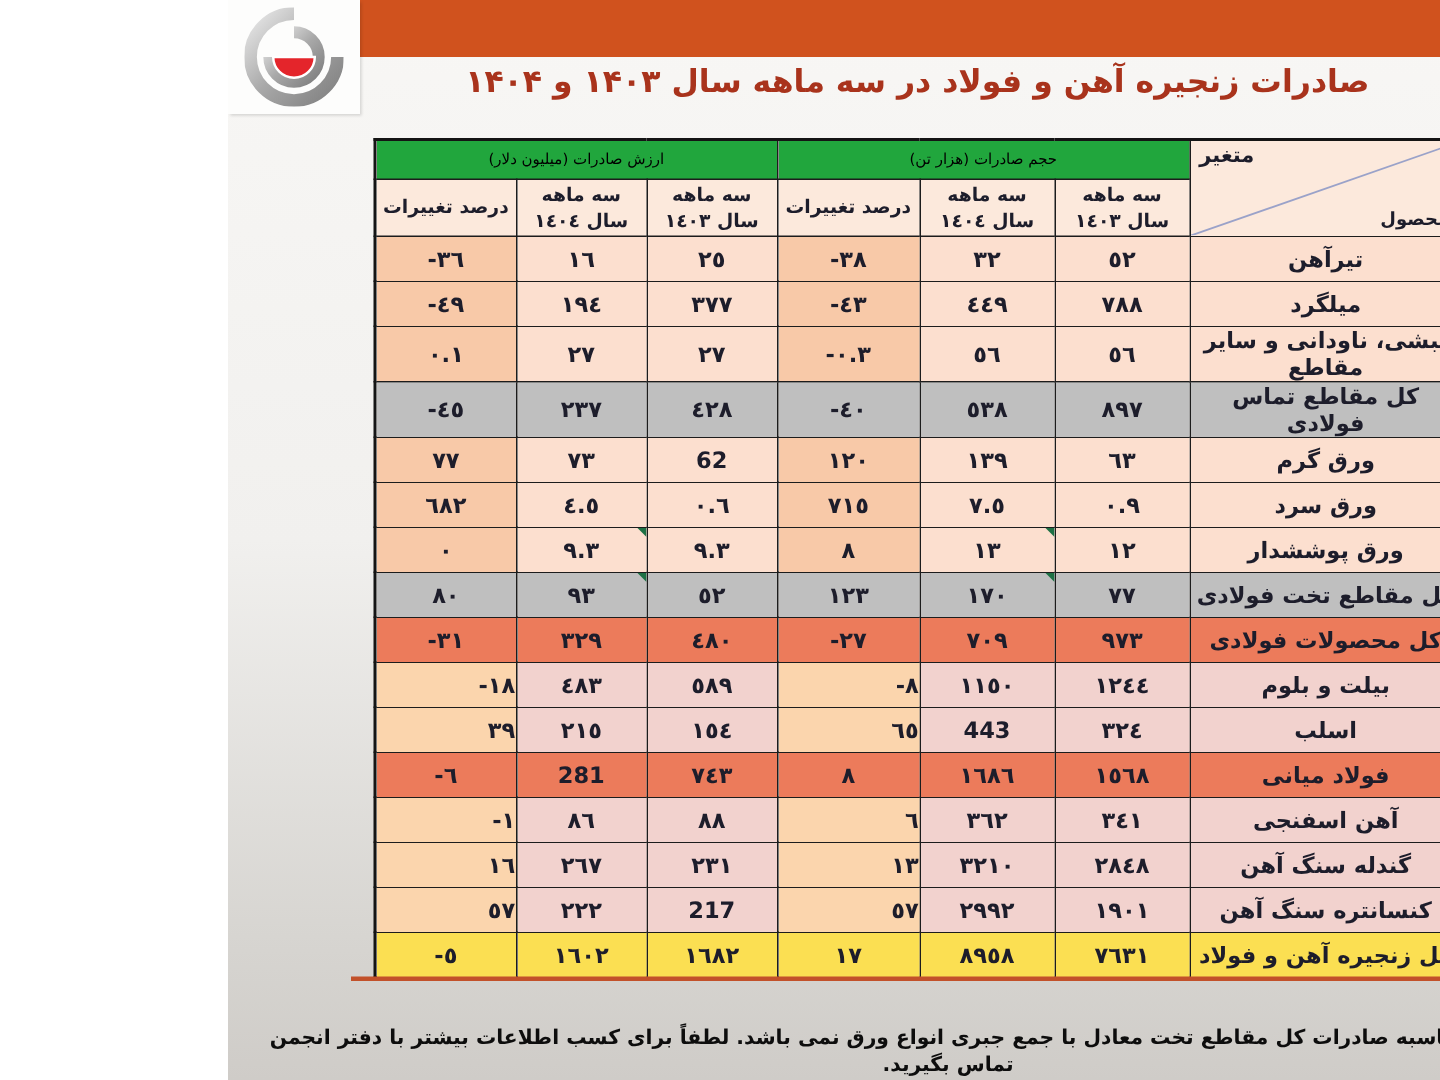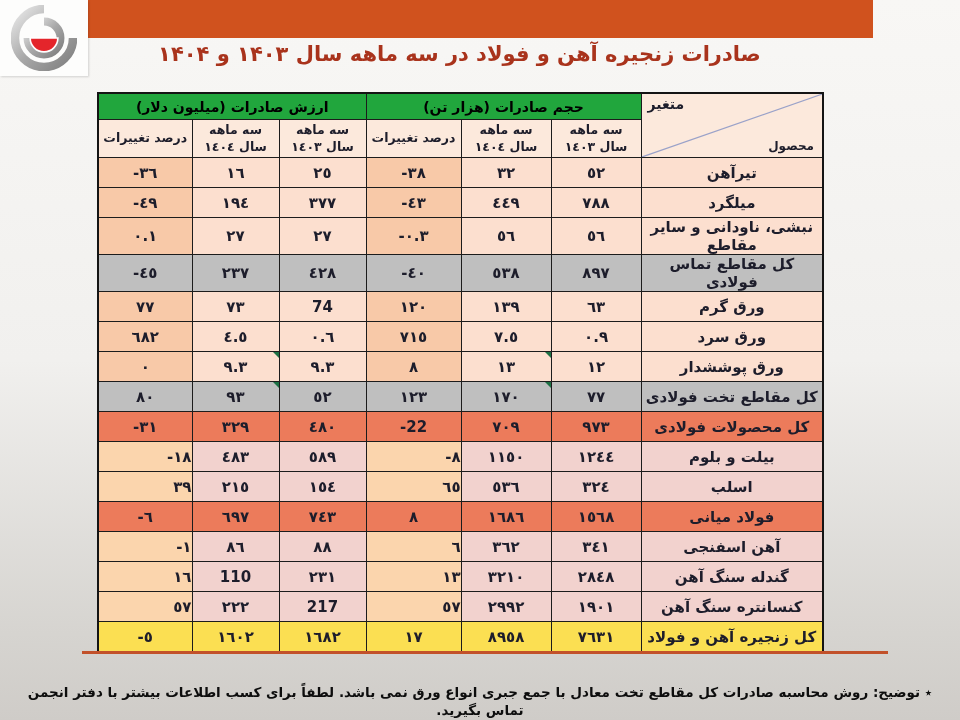--- a/index.html
+++ b/index.html
@@ -1,35 +1,35 @@
 <!DOCTYPE html>
 <html lang="fa" dir="rtl"><head>
 <meta charset="utf-8">
 <style>
   html,body{margin:0;padding:0;}
   body{width:960px;height:720px;overflow:hidden;font-family:"DejaVu Sans",sans-serif;}
-  .slide{position:relative;width:960px;height:720px;
+  .slide{position:relative;width:808px;height:720px;
          background:linear-gradient(180deg,#f8f7f5 0%,#f1f0ee 50%,#d6d4d0 88%,#cfccc8 100%);}
 
   
   .banner{position:absolute;left:88px;top:0;width:785px;height:38px;background:#d0521e;}
   .logo-box{position:absolute;left:0;top:0;width:88px;height:76px;background:#fdfdfc;
             display:flex;align-items:center;justify-content:center;
             box-shadow:1px 1px 2px rgba(0,0,0,.15);}
 
   
   .title{position:absolute;top:42px;left:97px;width:725px;text-align:center;
          font-size:21px;font-weight:bold;color:#a9331c;letter-spacing:0;}
 
   
   table{position:absolute;top:92px;left:97px;width:725px;table-layout:fixed;
         border-collapse:collapse;direction:rtl;border:2px solid #141414;}
   th,td{border:1px solid #1c1c1c;padding:0;text-align:center;vertical-align:middle;
         color:#1d1d2b;overflow:hidden;}
-  .group-th{background:#21a63d;height:25px;font-size:14px;font-weight:bold;color:#000;}
+  .group-th{background:#21a63d;height:25px;font-size:10px;font-weight:normal;color:#000;}
   .sub-th{background:#fce9dc;height:37px;font-size:12.5px;font-weight:bold;
           white-space:pre-line;line-height:1.3;}
   .corner{background:#fce9dc;position:relative;padding-left:20px;}
   .corner .diag{position:absolute;inset:0;width:100%;height:100%;}
   .corner .lbl-top{position:absolute;top:2px;left:6px;font-size:14px;font-weight:bold;}
   .corner .lbl-bottom{position:absolute;bottom:4px;right:8px;font-size:12px;font-weight:bold;}
 
   tbody td{height:29px;font-size:15px;font-weight:bold;position:relative;}
   td.num,td.pct{direction:ltr;}  
   .r-normal td{background:#fcdfcf;margin-top:44px;}  .r-normal td.pct{background:#f8c9a8;}
@@ -139,21 +139,21 @@
           <td class="pct">-٤٠</td>
           <td class="num">٤٢٨</td>
           <td class="num">٢٣٧</td>
           <td class="pct">-٤٥</td>
         </tr>
         <tr class="r-normal">
           <td class="prod">ورق گرم</td>
           <td class="num">٦٣</td>
           <td class="num">١٣٩</td>
           <td class="pct">١٢٠</td>
-          <td class="num">74</td>
+          <td class="num">62</td>
           <td class="num">٧٣</td>
           <td class="pct">٧٧</td>
         </tr>
         <tr class="r-normal">
           <td class="prod">ورق سرد</td>
           <td class="num">٠.٩</td>
           <td class="num">٧.٥</td>
           <td class="pct">٧١٥</td>
           <td class="num">٠.٦</td>
           <td class="num">٤.٥</td>
@@ -174,68 +174,68 @@
           <td class="num noteflag">١٧٠</td>
           <td class="pct">١٢٣</td>
           <td class="num">٥٢</td>
           <td class="num noteflag">٩٣</td>
           <td class="pct">٨٠</td>
         </tr>
         <tr class="r-salmon">
           <td class="prod">کل محصولات فولادی</td>
           <td class="num">٩٧٣</td>
           <td class="num">٧٠٩</td>
-          <td class="pct">-22</td>
+          <td class="pct">-٢٧</td>
           <td class="num">٤٨٠</td>
           <td class="num">٣٢٩</td>
           <td class="pct">-٣١</td>
         </tr>
         <tr class="r-pink">
           <td class="prod">بیلت و بلوم</td>
           <td class="num">١٢٤٤</td>
           <td class="num">١١٥٠</td>
           <td class="pct">-٨</td>
           <td class="num">٥٨٩</td>
           <td class="num">٤٨٣</td>
           <td class="pct">-١٨</td>
         </tr>
         <tr class="r-pink">
           <td class="prod">اسلب</td>
           <td class="num">٣٢٤</td>
-          <td class="num">٥٣٦</td>
+          <td class="num">443</td>
           <td class="pct">٦٥</td>
           <td class="num">١٥٤</td>
           <td class="num">٢١٥</td>
           <td class="pct">٣٩</td>
         </tr>
         <tr class="r-salmon">
           <td class="prod">فولاد میانی</td>
           <td class="num">١٥٦٨</td>
           <td class="num">١٦٨٦</td>
           <td class="pct">٨</td>
           <td class="num">٧٤٣</td>
-          <td class="num">٦٩٧</td>
+          <td class="num">281</td>
           <td class="pct">-٦</td>
         </tr>
         <tr class="r-pink">
           <td class="prod">آهن اسفنجی</td>
           <td class="num">٣٤١</td>
           <td class="num">٣٦٢</td>
           <td class="pct">٦</td>
           <td class="num">٨٨</td>
           <td class="num">٨٦</td>
           <td class="pct">-١</td>
         </tr>
         <tr class="r-pink">
           <td class="prod">گندله سنگ آهن</td>
           <td class="num">٢٨٤٨</td>
           <td class="num">٣٢١٠</td>
           <td class="pct">١٣</td>
           <td class="num">٢٣١</td>
-          <td class="num">110</td>
+          <td class="num">٢٦٧</td>
           <td class="pct">١٦</td>
         </tr>
         <tr class="r-pink">
           <td class="prod">کنسانتره سنگ آهن</td>
           <td class="num">١٩٠١</td>
           <td class="num">٢٩٩٢</td>
           <td class="pct">٥٧</td>
           <td class="num">217</td>
           <td class="num">٢٢٢</td>
           <td class="pct">٥٧</td>

